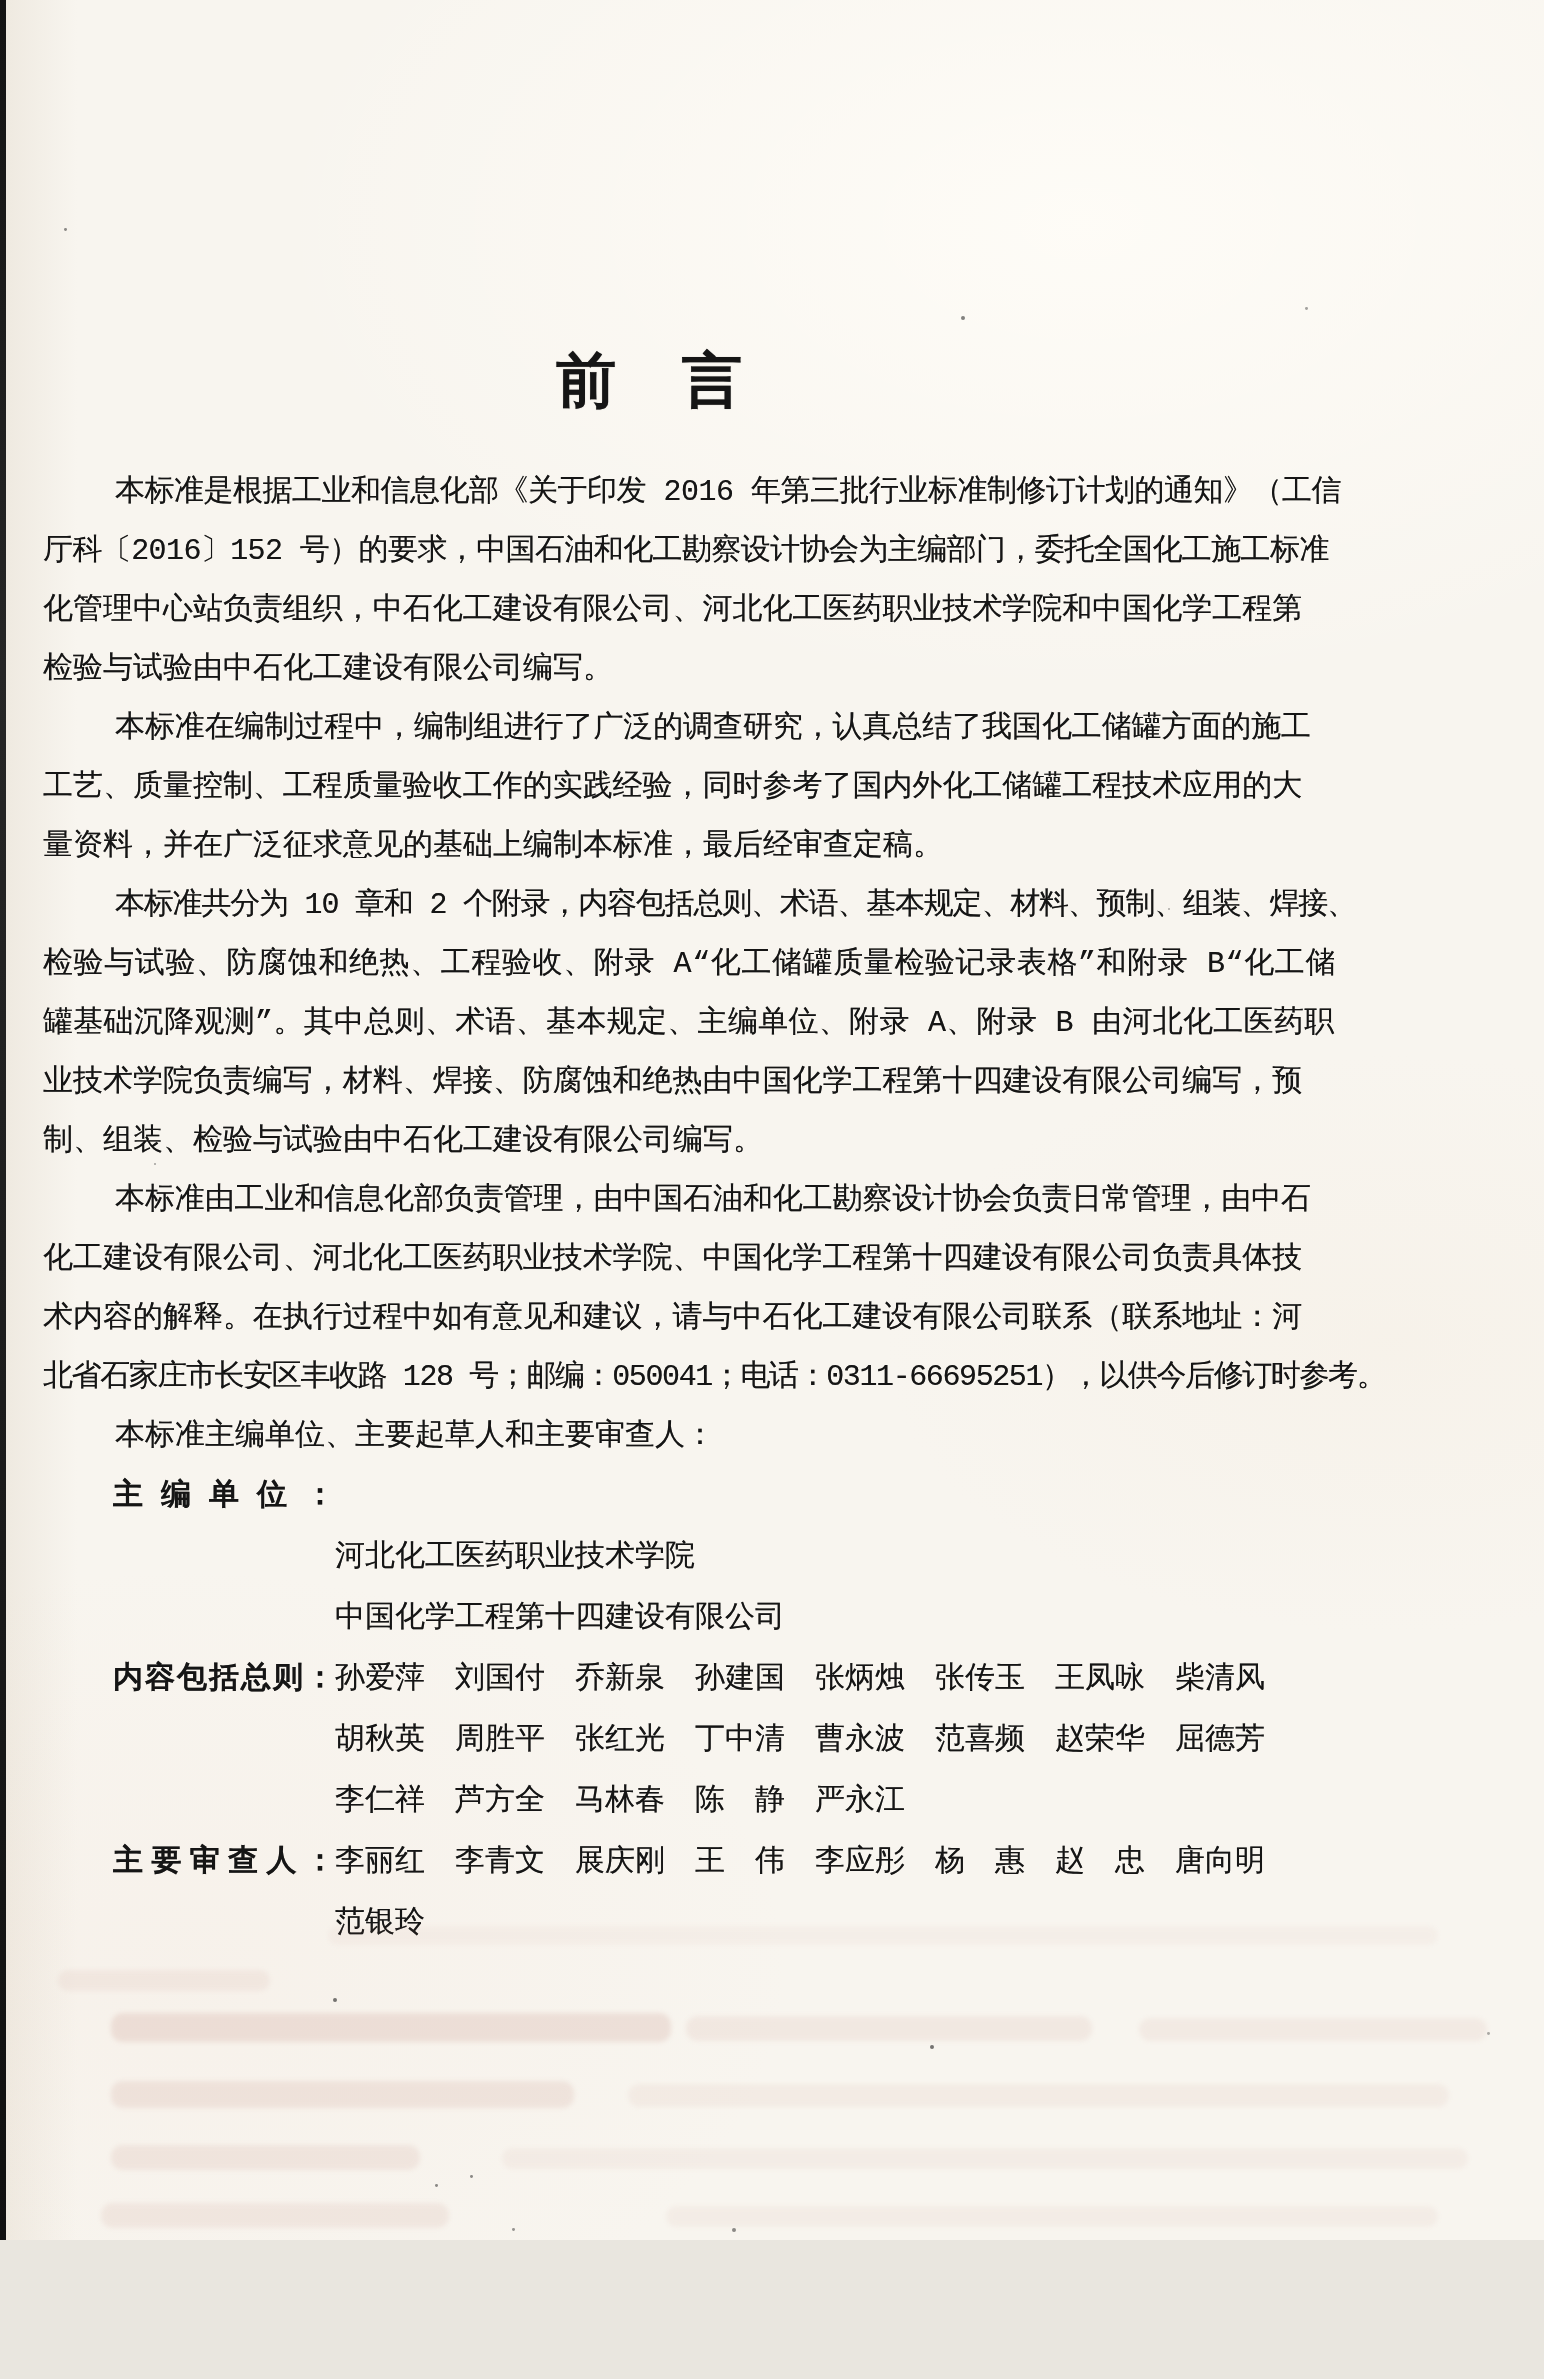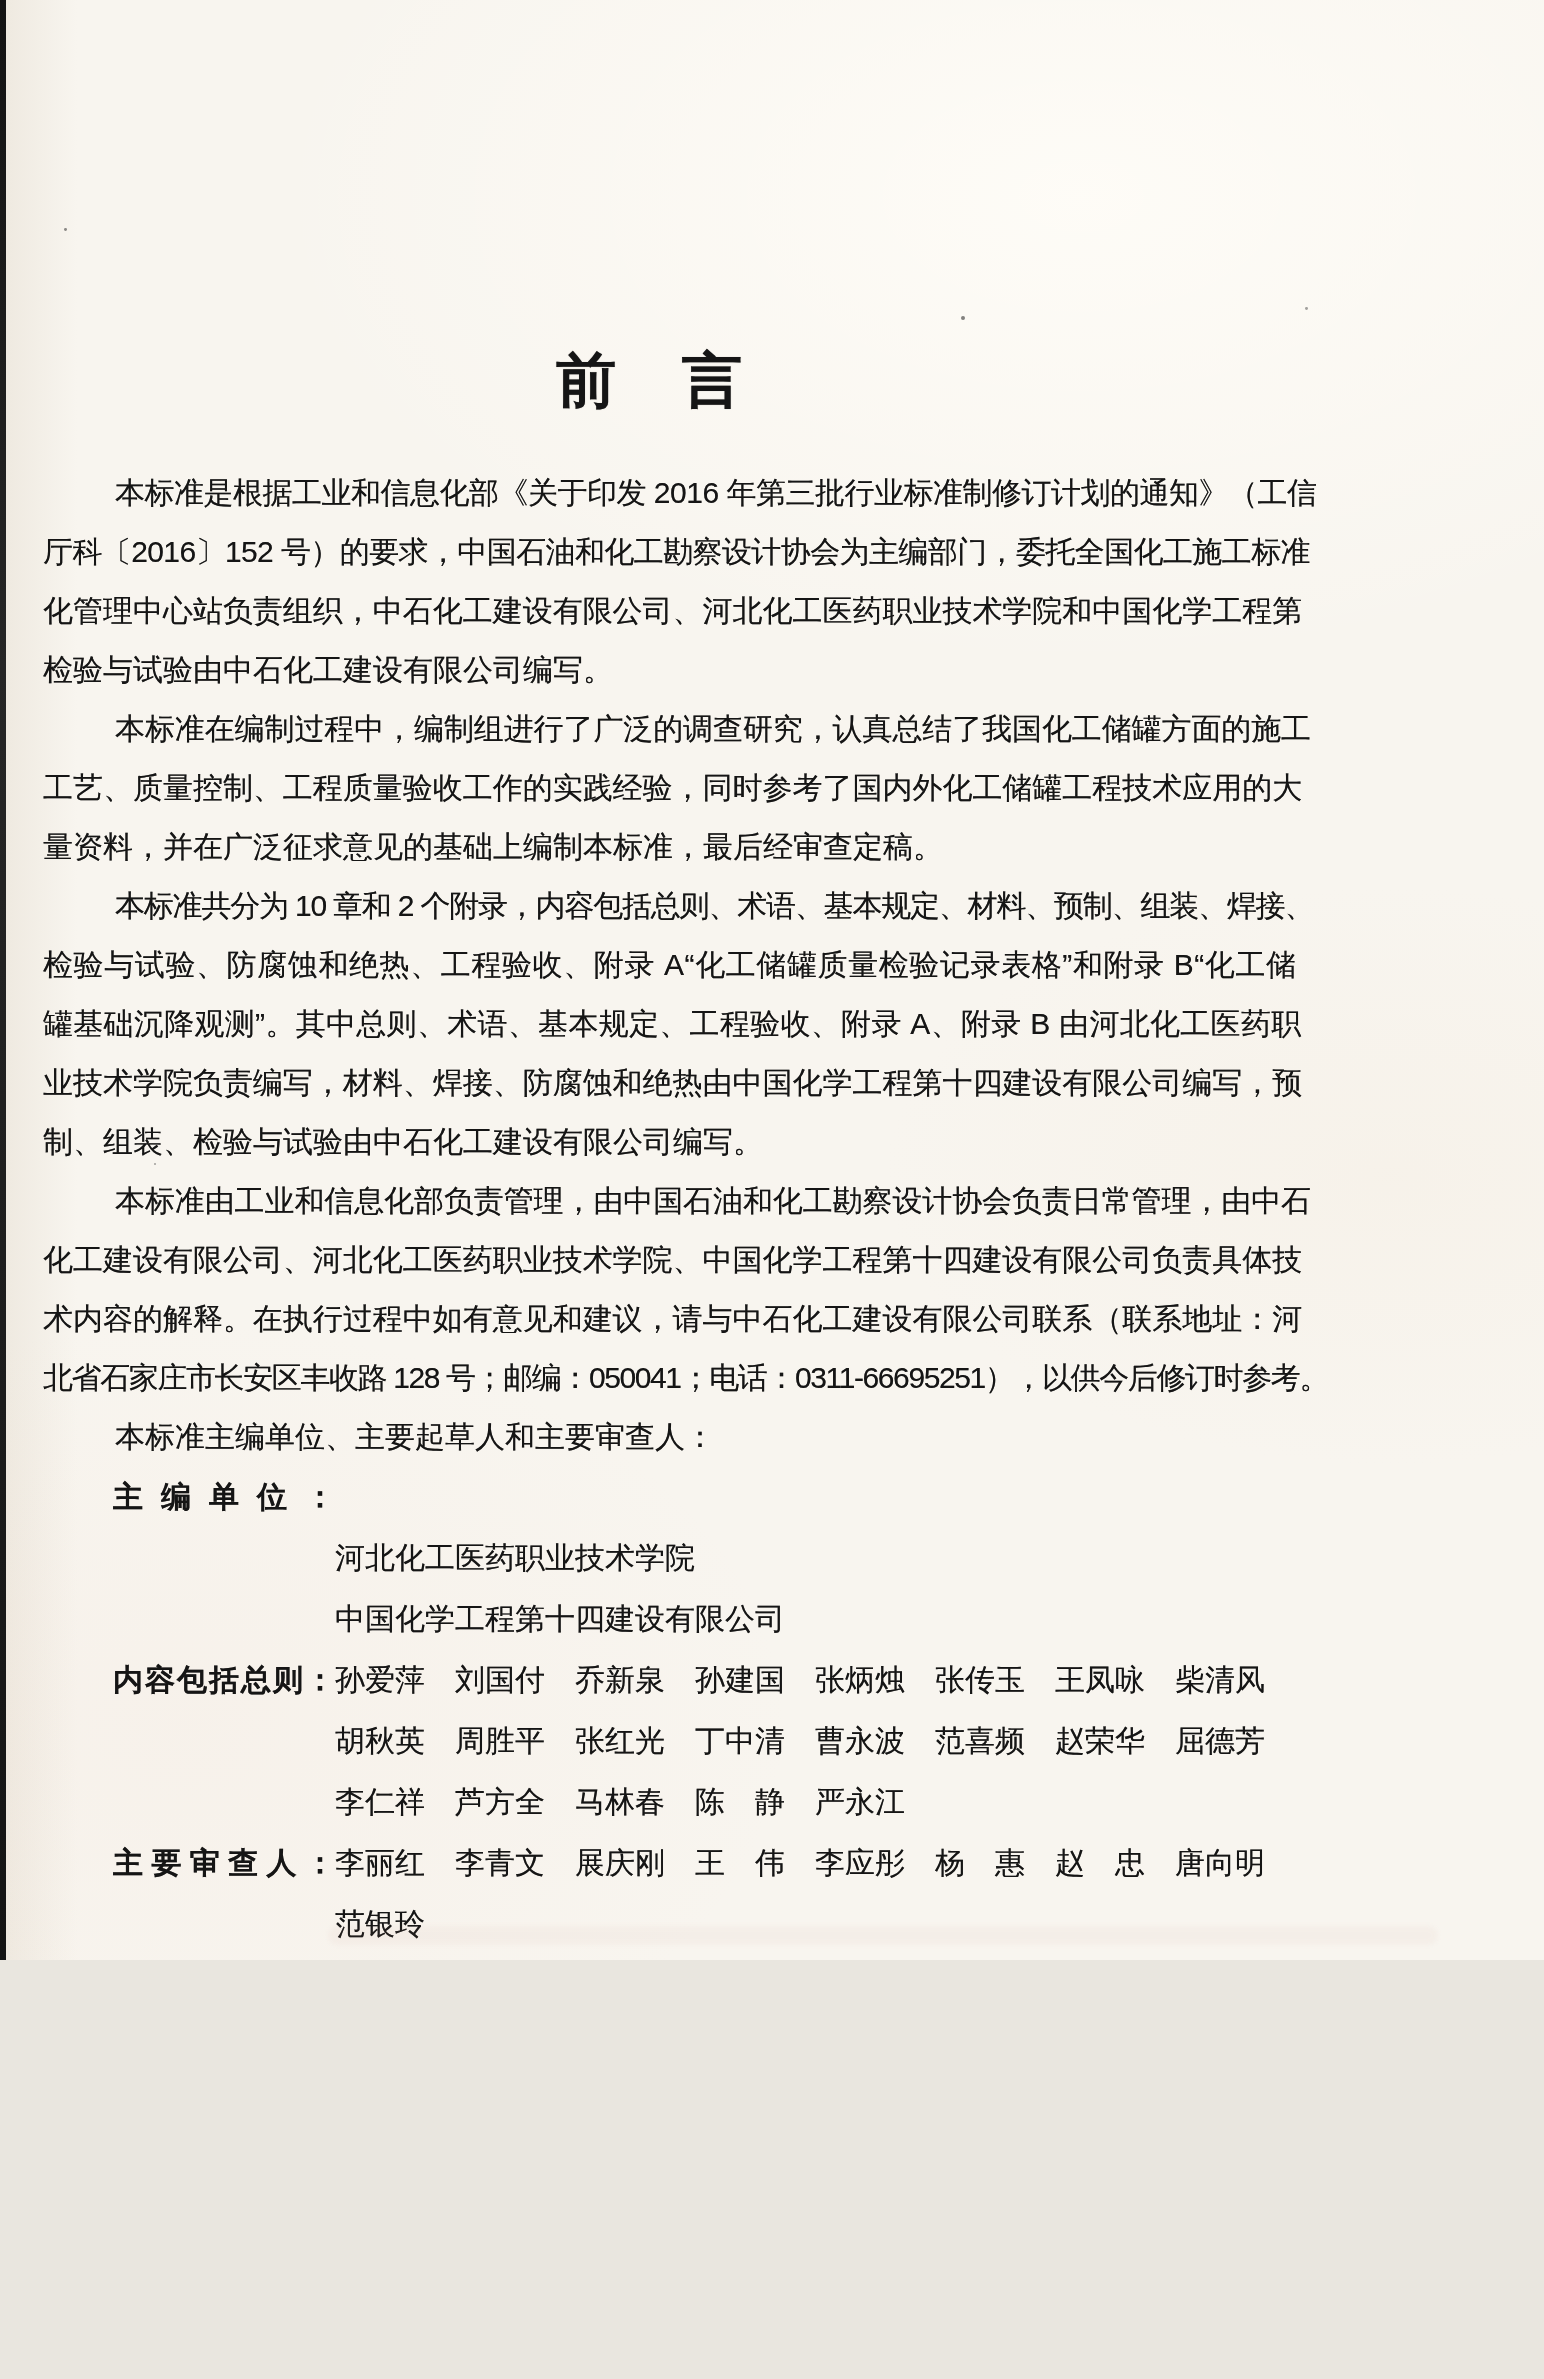--- a/index.html
+++ b/index.html
@@ -1,24 +1,24 @@
 <!DOCTYPE html>
 <html><head>
 <meta charset="utf-8">
 <style>
   html,body{margin:0;padding:0;background:#e9e6df;}
   .page{
-    position:relative; width:1545px; height:1960px; overflow:hidden;
+    position:relative; width:1545px; height:2240px; overflow:hidden;
     background-color:#f8f5ef;
     background-image:
       radial-gradient(1159px 676px at 70% 10%, rgba(255,253,248,0.85), rgba(255,253,248,0) 70%),
       radial-gradient(869px 579px at 12% 88%, rgba(236,208,194,0.10), rgba(236,208,194,0) 70%),
       radial-gradient(676px 386px at 90% 60%, rgba(244,236,224,0.35), rgba(244,236,224,0) 75%),
       linear-gradient(90deg, rgba(226,218,204,0.45), rgba(248,245,239,0) 5%);
-    font-family:Liberation Sans, sans-serif;
+    font-family:Liberation Mono, monospace;
     color:#151515;
   }
   .edge-strip{
     position:absolute; left:0; top:0; width:5.8px; height:2379px;
     background:linear-gradient(180deg,#131313,#262626 28%,#1a1a1a 65%,#0e0e0e);
   }
   .title{
     position:absolute; top:301px; left:0; width:100%;
     text-align:center; transform:translateX(-122px);
     font-size:60px; font-weight:700; letter-spacing:2.9px;
@@ -59,21 +59,21 @@
     <div id="paragraphs">
         <div class="line indent fit"><span style="letter-spacing: -0.5px;">本标准是根据工业和信息化部《关于印发 2016 年第三批行业标准制修订计划的通知》（工信</span></div>
         <div class="line fit"><span style="letter-spacing: -0.6px;">厅科〔2016〕152 号）的要求，中国石油和化工勘察设计协会为主编部门，委托全国化工施工标准</span></div>
         <div class="line fit"><span style="letter-spacing: -0.02px;">化管理中心站负责组织，中石化工建设有限公司、河北化工医药职业技术学院和中国化学工程第</span></div>
         <div class="line"><span>检验与试验由中石化工建设有限公司编写。</span></div>
         <div class="line indent fit"><span style="letter-spacing: -0.1px;">本标准在编制过程中，编制组进行了广泛的调查研究，认真总结了我国化工储罐方面的施工</span></div>
         <div class="line fit"><span style="letter-spacing: -0.02px;">工艺、质量控制、工程质量验收工作的实践经验，同时参考了国内外化工储罐工程技术应用的大</span></div>
         <div class="line"><span>量资料，并在广泛征求意见的基础上编制本标准，最后经审查定稿。</span></div>
         <div class="line indent fit"><span style="letter-spacing: -1.2px;">本标准共分为 10 章和 2 个附录，内容包括总则、术语、基本规定、材料、预制、组装、焊接、</span></div>
         <div class="line fit"><span style="letter-spacing: 0.6px;">检验与试验、防腐蚀和绝热、工程验收、附录 A“化工储罐质量检验记录表格”和附录 B“化工储</span></div>
-        <div class="line fit"><span style="letter-spacing: 0.3px;">罐基础沉降观测”。其中总则、术语、基本规定、工程验收、附录 A、附录 B 由河北化工医药职</span></div>
+        <div class="line fit"><span style="letter-spacing: 0.3px;">罐基础沉降观测”。其中总则、术语、基本规定、主编单位、附录 A、附录 B 由河北化工医药职</span></div>
         <div class="line fit"><span style="letter-spacing: -0.02px;">业技术学院负责编写，材料、焊接、防腐蚀和绝热由中国化学工程第十四建设有限公司编写，预</span></div>
         <div class="line"><span>制、组装、检验与试验由中石化工建设有限公司编写。</span></div>
         <div class="line indent fit"><span style="letter-spacing: -0.1px;">本标准由工业和信息化部负责管理，由中国石油和化工勘察设计协会负责日常管理，由中石</span></div>
         <div class="line fit"><span style="letter-spacing: -0.02px;">化工建设有限公司、河北化工医药职业技术学院、中国化学工程第十四建设有限公司负责具体技</span></div>
         <div class="line fit"><span style="letter-spacing: -0.02px;">术内容的解释。在执行过程中如有意见和建议，请与中石化工建设有限公司联系（联系地址：河</span></div>
         <div class="line fit"><span style="letter-spacing: -1.4px;">北省石家庄市长安区丰收路 128 号；邮编：050041；电话：0311-66695251），以供今后修订时参考。</span></div>
         <div class="line indent"><span>本标准主编单位、主要起草人和主要审查人：</span></div>
       </div>
     <div id="credits" class="credits">
         <div class="crow">

